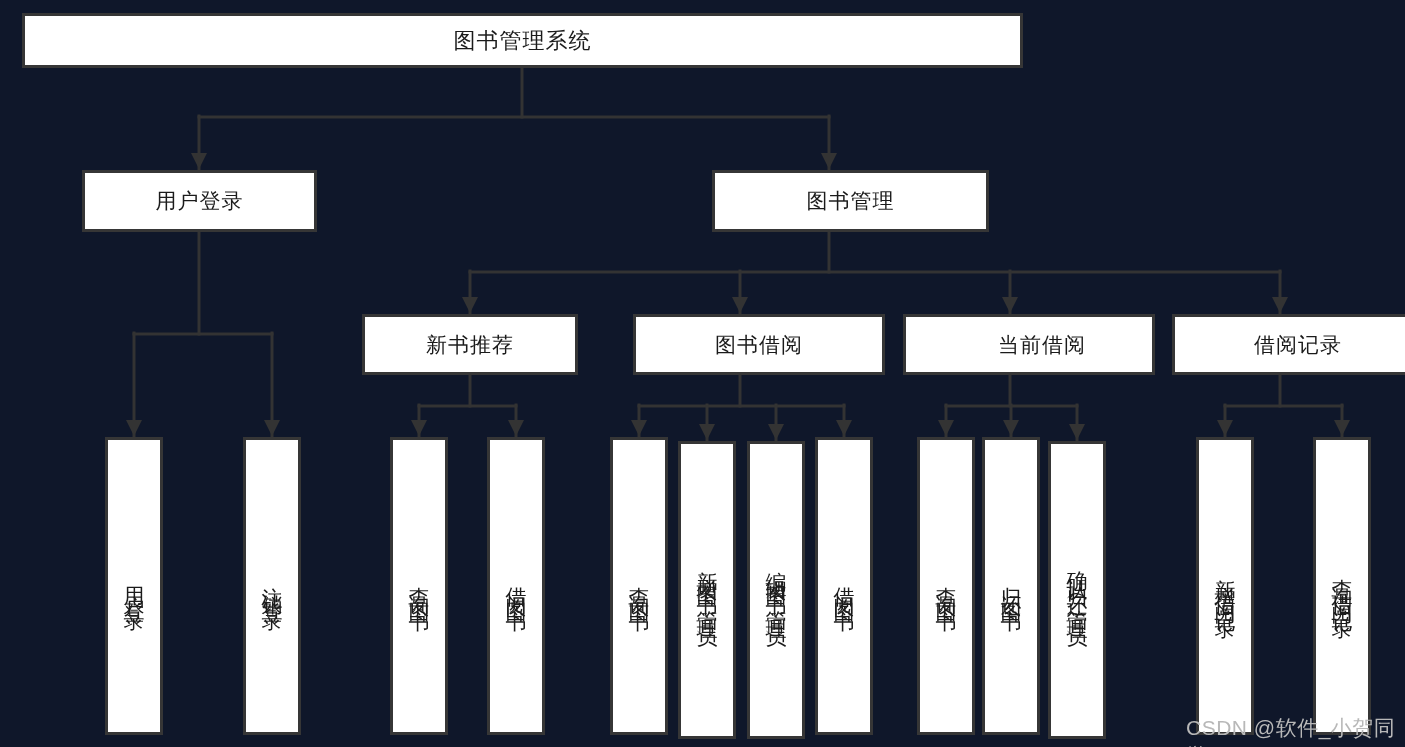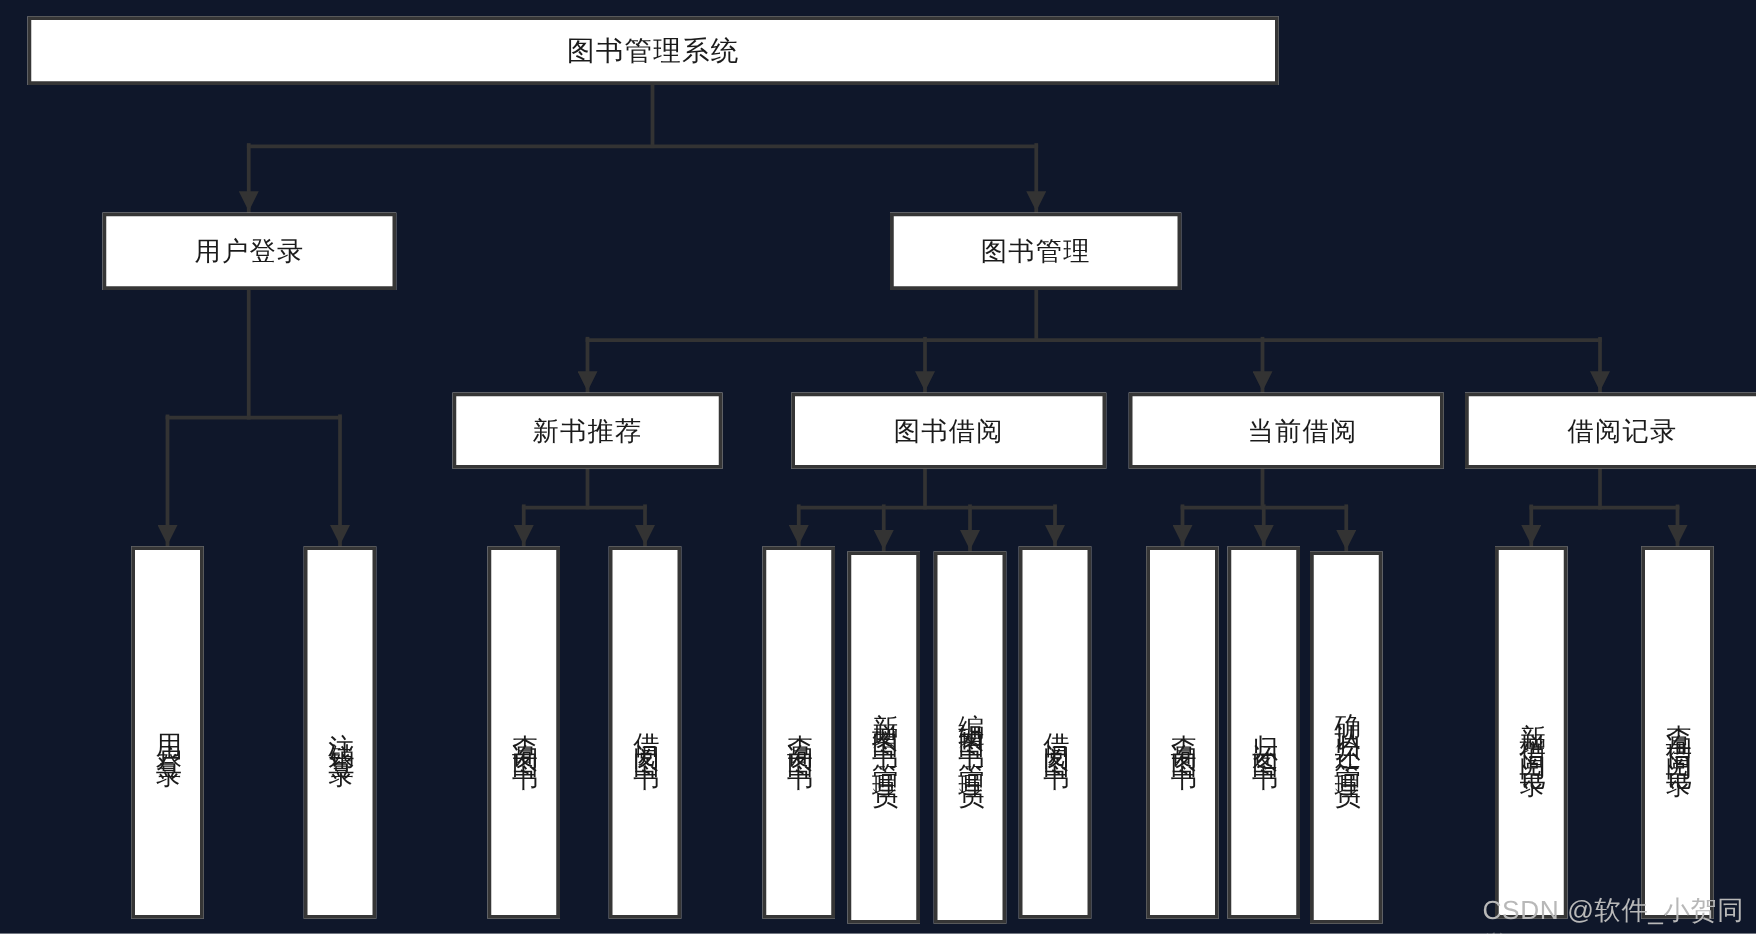--- a/index.html
+++ b/index.html
@@ -79,21 +79,21 @@
       <path d="M1280,374 V406"></path>
       <path d="M1225,406 H1342"></path>
       <line x1="1225" y1="405" x2="1225" y2="436" marker-end="url(#ah)"></line>
       <line x1="1342" y1="405" x2="1342" y2="436" marker-end="url(#ah)"></line>
     </g>
   </svg>
 
   <div class="node box-root">图书管理系统</div>
 
   <div class="node hnode" style="left:82px;top:170px;width:235px;">用户登录</div>
-  <div class="node hnode" style="left:712px;top:170px;width:233px;">图书管理</div>
+  <div class="node hnode" style="left:712px;top:170px;width:277px;">图书管理</div>
 
   <div class="node sec" style="left:362px;width:216px;">新书推荐</div>
   <div class="node sec" style="left:633px;">图书借阅</div>
   <div class="node sec" style="left:903px;padding-left:26px;">当前借阅</div>
   <div class="node sec" style="left:1172px;">借阅记录</div>
 
   <div class="node leaf" style="left:105px;">用户登录</div>
   <div class="node leaf" style="left:243px;">注销登录</div>
 
   <div class="node leaf" style="left:390px;">查询图书</div>

